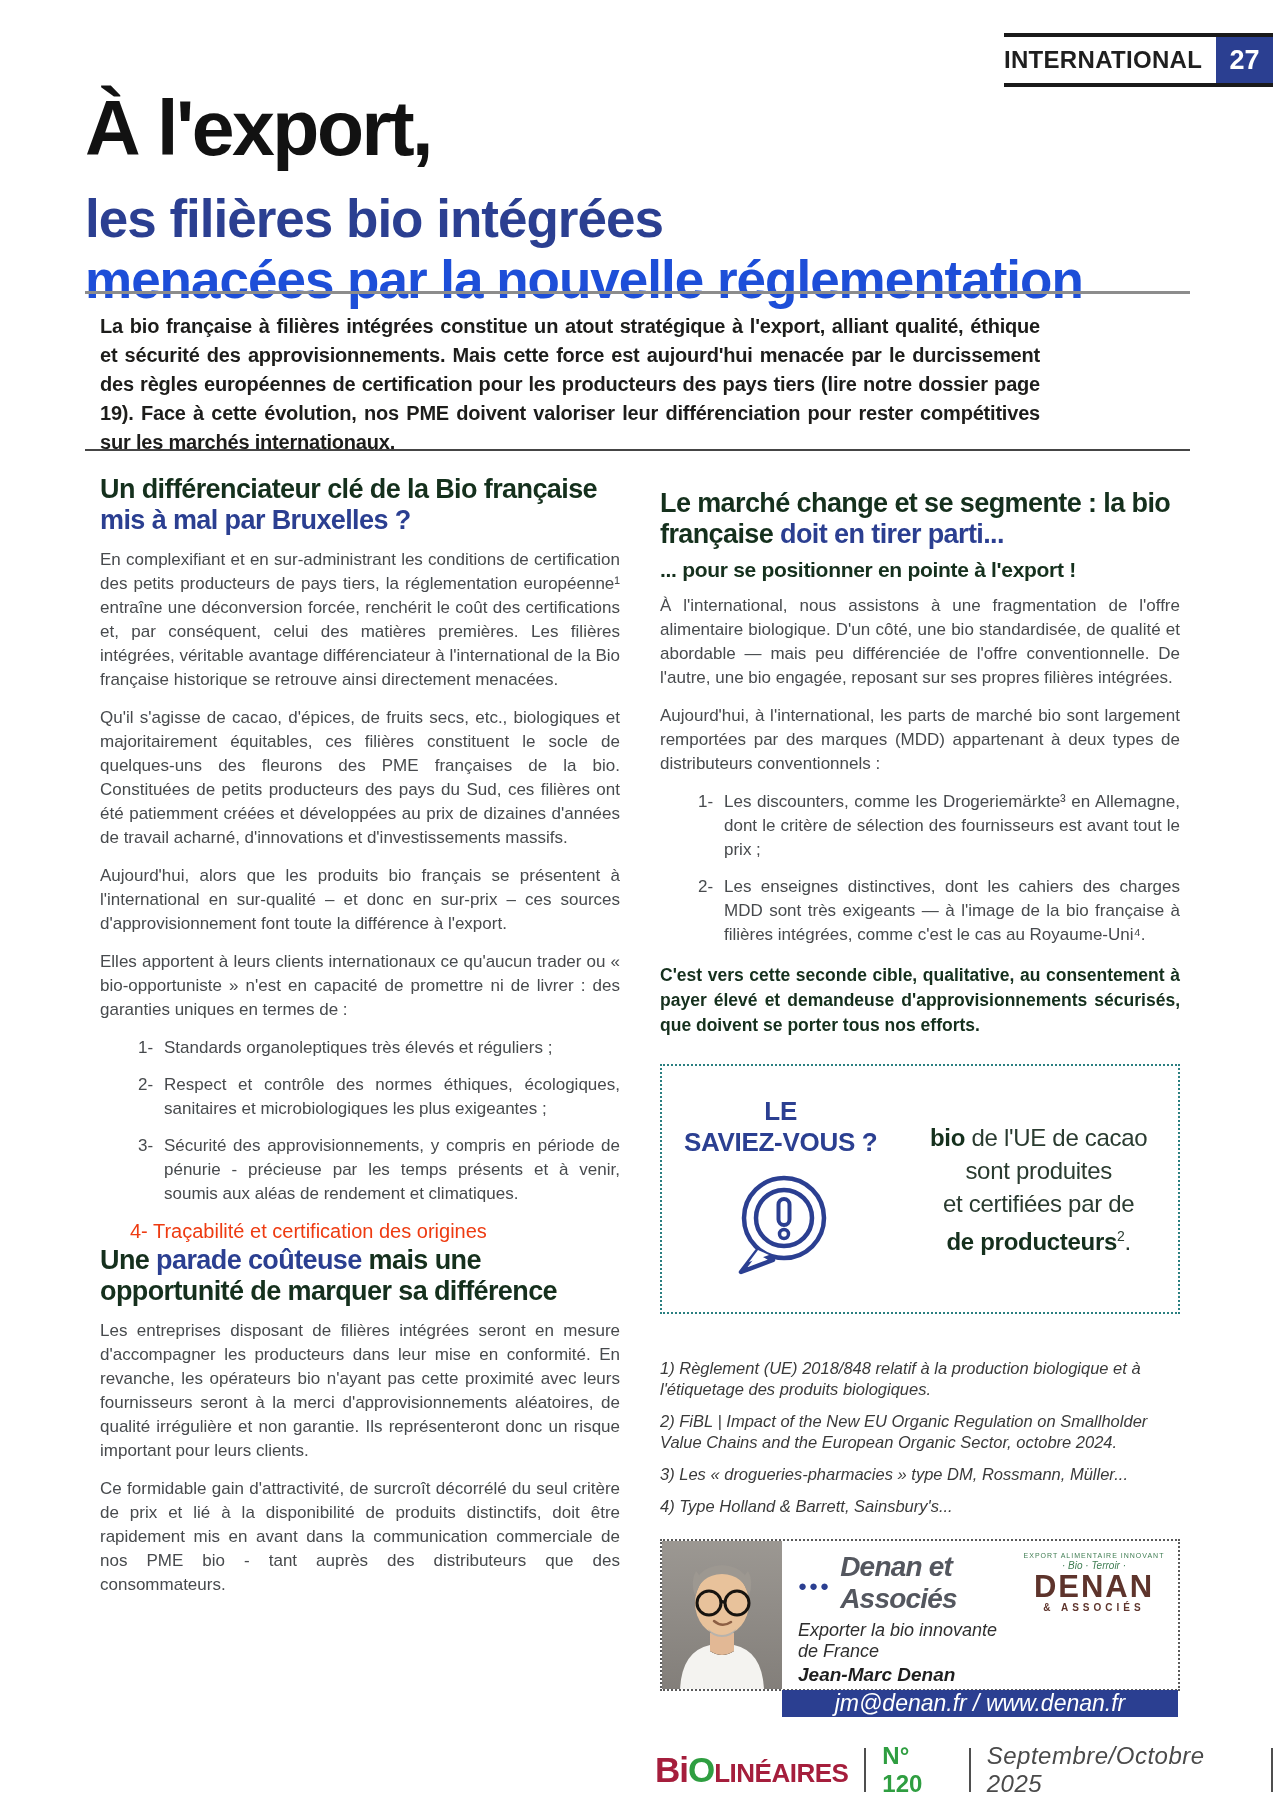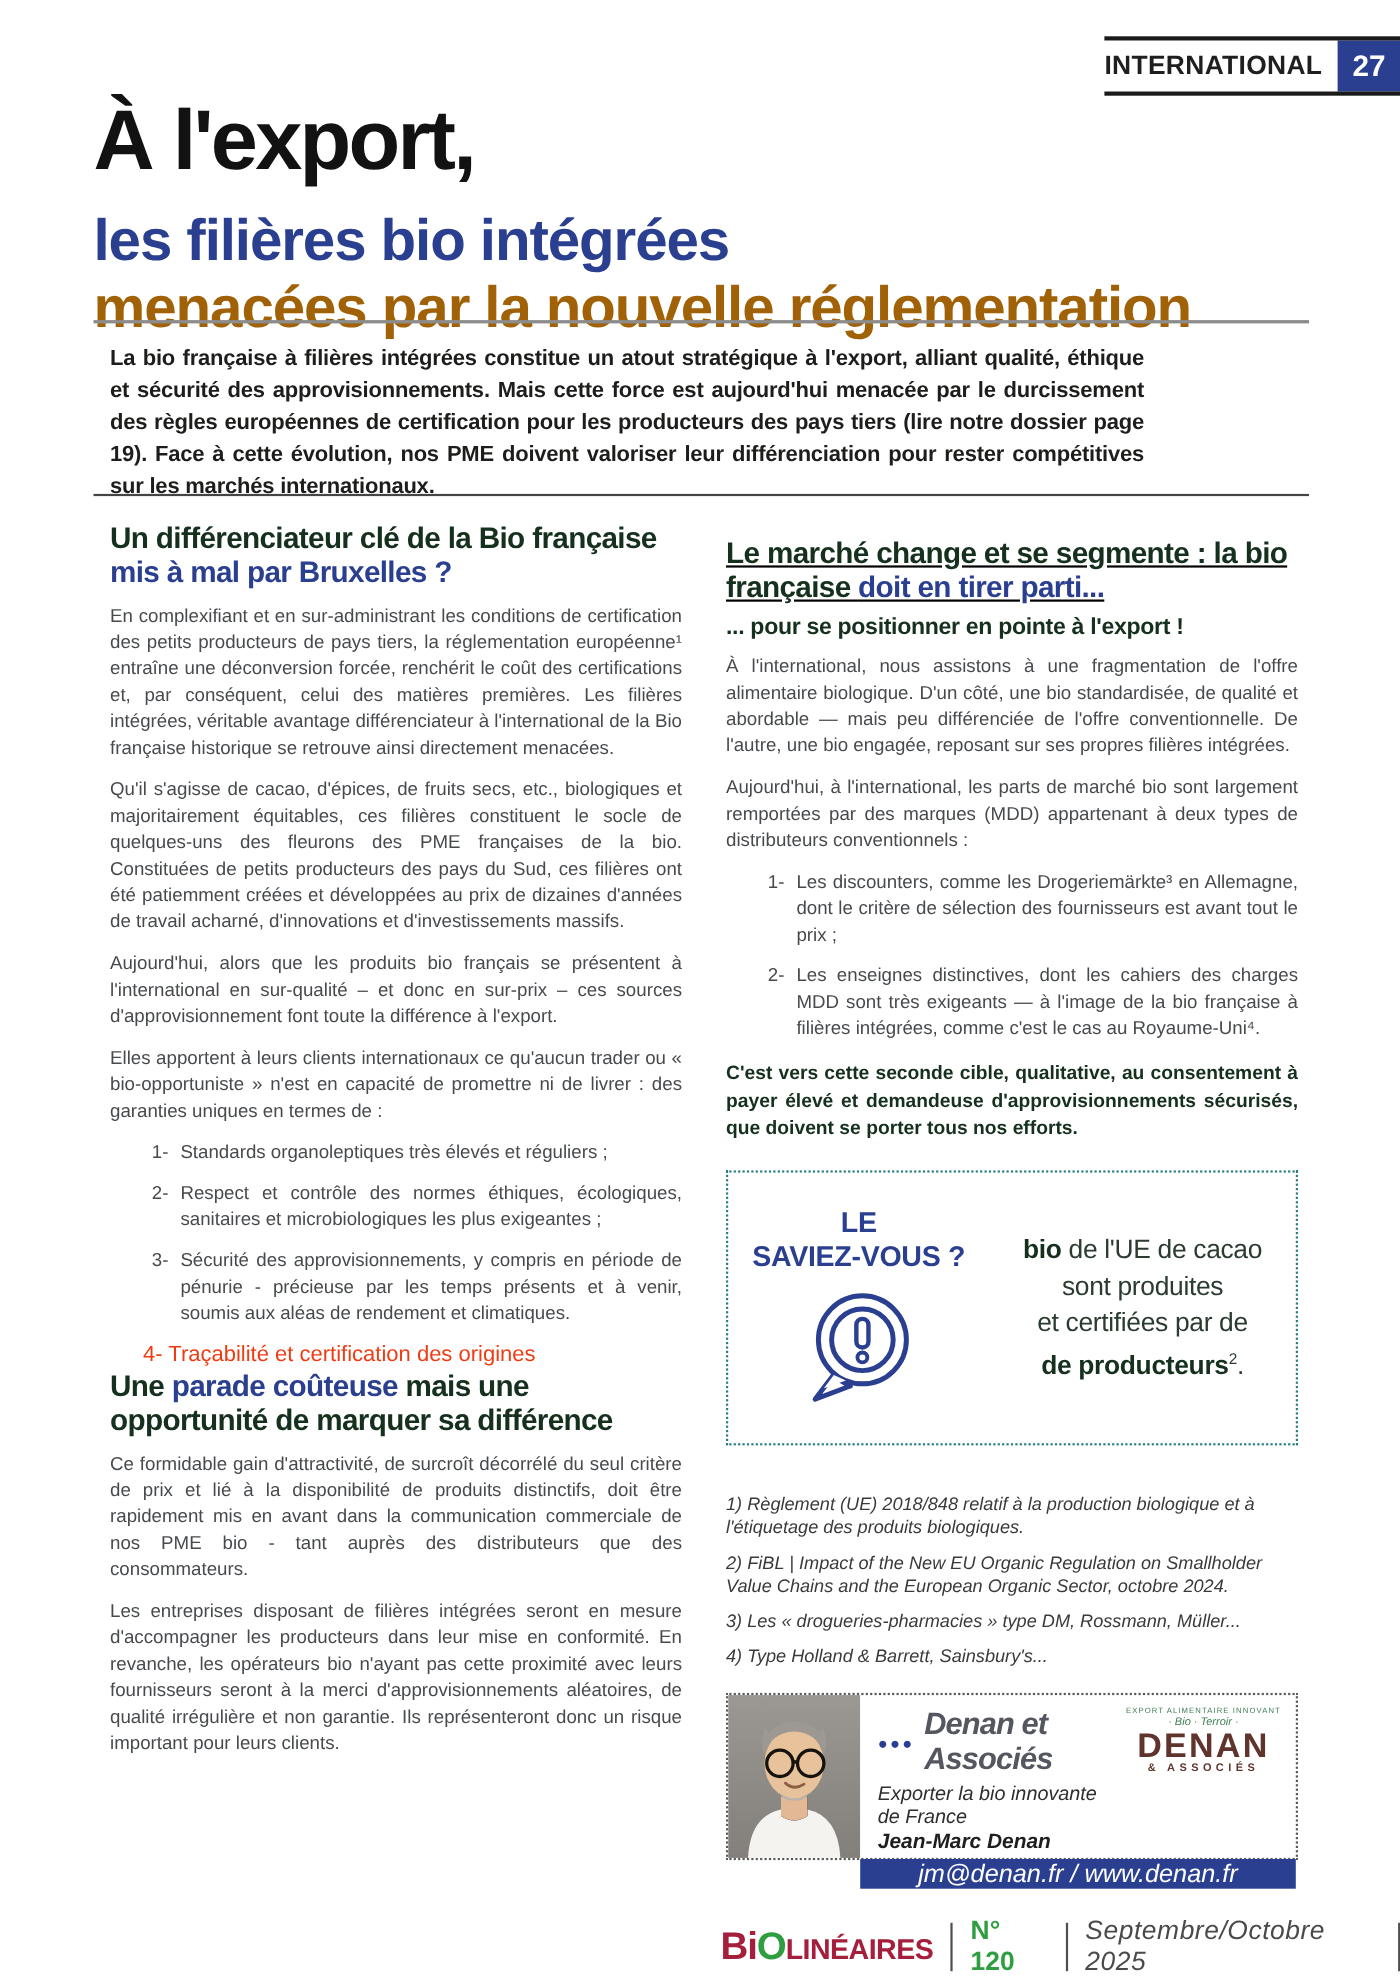--- a/index.html
+++ b/index.html
@@ -12,21 +12,21 @@
   .band-label{flex:1;background:#fff;color:#1f1f1f;font-weight:700;font-size:24px;
         display:flex;align-items:center;justify-content:flex-end;padding-right:14px;letter-spacing:.3px;}
   .band-num{width:72px;background:#2b3f91;color:#fff;font-weight:700;font-size:27px;
         display:flex;align-items:center;justify-content:center;}
 
   
   .title{position:absolute;left:85px;top:84px;width:1120px;}
   .title-line1{display:flex;align-items:baseline;gap:15px;white-space:nowrap;flex-direction:column;}
   .t-black{font-size:77px;font-weight:800;color:#121212;letter-spacing:-2.5px;}
   .t-blue{font-size:53px;font-weight:700;color:#2b3f91;letter-spacing:-1px;}
-  .title-line2{font-size:53px;font-weight:700;color:#a16207;letter-spacing:-1px;margin-top:0px;white-space:nowrap;}
+  .title-line2{font-size:53px;font-weight:700;color:#1d4ed8;letter-spacing:-1px;margin-top:0px;white-space:nowrap;}
 
   .rule1{position:absolute;left:85px;top:291px;width:1105px;height:3px;background:#8c8c8c;}
   .rule2{position:absolute;left:85px;top:449px;width:1105px;height:2px;background:#454545;}
 
   .intro{position:absolute;left:100px;top:312px;width:940px;font-size:20px;font-weight:700;
          color:#1d1d1b;line-height:29px;text-align:justify;letter-spacing:-0.2px;}
 
   
   .col-left{position:absolute;left:100px;top:468px;width:520px;}
   .col-right{position:absolute;left:660px;top:468px;width:520px;}
@@ -134,26 +134,26 @@
     <div class="list-item">
       <span class="num">3-</span>
       <span>Sécurité des approvisionnements, y compris en période de pénurie - précieuse par les temps présents et à venir, soumis aux aléas de rendement et climatiques.</span>
     </div>
 
     <div class="red-item">4- Traçabilité et certification des origines</div>
 
     <div class="heading tight">
       <span class="g">Une </span><span class="b">parade coûteuse</span><span class="g"> mais une opportunité de marquer sa différence</span>
     </div>
+    <p class="body">Les entreprises disposant de filières intégrées seront en mesure d'accompagner les producteurs dans leur mise en conformité. En revanche, les opérateurs bio n'ayant pas cette proximité avec leurs fournisseurs seront à la merci d'approvisionnements aléatoires, de qualité irrégulière et non garantie. Ils représenteront donc un risque important pour leurs clients.</p>
     <p class="body">Ce formidable gain d'attractivité, de surcroît décorrélé du seul critère de prix et lié à la disponibilité de produits distinctifs, doit être rapidement mis en avant dans la communication commerciale de nos PME bio - tant auprès des distributeurs que des consommateurs.</p>
-    <p class="body">Les entreprises disposant de filières intégrées seront en mesure d'accompagner les producteurs dans leur mise en conformité. En revanche, les opérateurs bio n'ayant pas cette proximité avec leurs fournisseurs seront à la merci d'approvisionnements aléatoires, de qualité irrégulière et non garantie. Ils représenteront donc un risque important pour leurs clients.</p>
   </div>
 
   <div class="col-right">
-    <div class="heading" style="margin-top:20px;text-decoration:underline;">
+    <div class="heading" style="margin-top:20px;">
       <span class="g">Le marché change et se segmente : la bio française </span><span class="b">doit en tirer parti...</span>
     </div>
     <div class="subhead">... pour se positionner en pointe à l'export !</div>
 
     <p class="body">À l'international, nous assistons à une fragmentation de l'offre alimentaire biologique. D'un côté, une bio standardisée, de qualité et abordable — mais peu différenciée de l'offre conventionnelle. De l'autre, une bio engagée, reposant sur ses propres filières intégrées.</p>
     <p class="body">Aujourd'hui, à l'international, les parts de marché bio sont largement remportées par des marques (MDD) appartenant à deux types de distributeurs conventionnels :</p>
 
     <div class="list-item">
       <span class="num">1-</span>
       <span>Les discounters, comme les Drogeriemärkte³ en Allemagne, dont le critère de sélection des fournisseurs est avant tout le prix ;</span>

